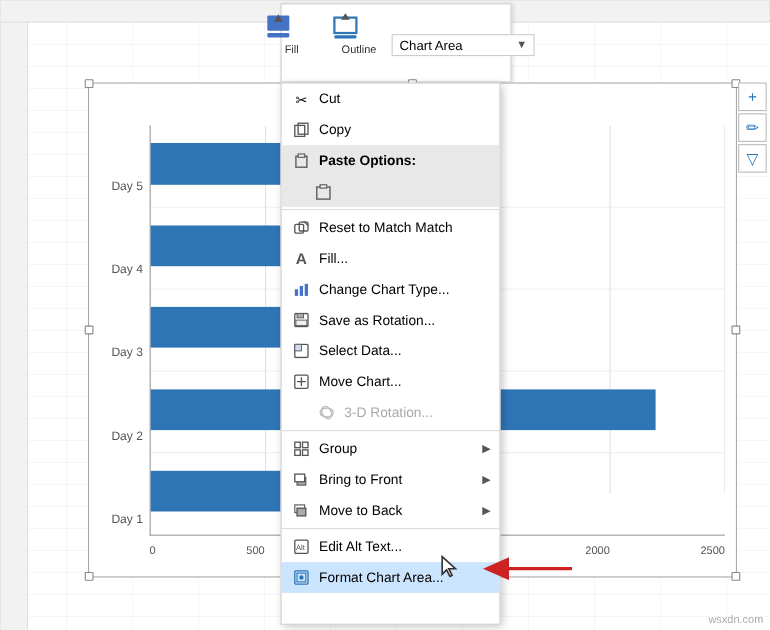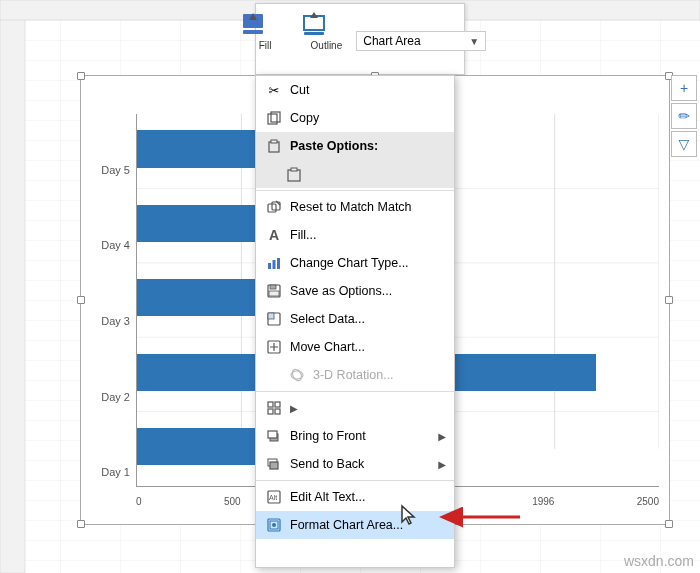--- a/index.html
+++ b/index.html
@@ -271,21 +271,21 @@
       cursor: pointer;
       font-size: 14px;
       color: #2e75b6;
     }
 
     
     .watermark {
       position: absolute;
       bottom: 4px;
       right: 6px;
-      font-size: 14px;
+      font-size: 10px;
       color: #aaa;
     }
   </style>
 </head>
 <body>
 
 <div class="spreadsheet-bg">
   <svg class="grid-lines">
 
     <defs>
@@ -378,21 +378,21 @@
       <div class="bar-row">
         <div class="bar" style="width:48%;top:22%;height:50%;"></div>
       </div>
     </div>
 
     <div class="x-axis">
       <span class="x-label">0</span>
       <span class="x-label">500</span>
       <span class="x-label">1000</span>
       <span class="x-label">1500</span>
-      <span class="x-label">1996</span>
+      <span class="x-label">2000</span>
       <span class="x-label">2500</span>
     </div>
   </div>
 </div>
 
 <div class="side-toolbar">
   <div class="side-btn">
     <span>+</span>
   </div>
   <div class="side-btn">
@@ -469,21 +469,21 @@
   </div>
 
   <div class="menu-item">
     <div class="menu-item-icon">
       <svg width="14" height="14" viewBox="0 0 14 14">
           <rect x="1" y="1" width="12" height="12" fill="none" stroke="#555" stroke-width="1.2" rx="1"></rect>
           <rect x="3" y="1" width="6" height="4" fill="#aaa" stroke="#555" stroke-width="0.8"></rect>
           <rect x="2" y="7" width="10" height="5" fill="#eee" stroke="#555" stroke-width="0.8"></rect>
         </svg>
     </div>
-    <span class="menu-item-label">Save as Options...</span>
+    <span class="menu-item-label">Save as Rotation...</span>
   </div>
 
   <div class="menu-item">
     <div class="menu-item-icon">
       <svg width="14" height="14" viewBox="0 0 14 14">
           <rect x="1" y="1" width="12" height="12" fill="none" stroke="#555" stroke-width="1.2" rx="1"></rect>
           <rect x="1" y="1" width="6" height="6" fill="#cde" stroke="#555" stroke-width="0.8"></rect>
         </svg>
     </div>
     <span class="menu-item-label">Select Data...</span>
@@ -513,20 +513,21 @@
 
   <div class="menu-item">
     <div class="menu-item-icon">
       <svg width="14" height="14" viewBox="0 0 14 14">
           <rect x="1" y="1" width="5" height="5" fill="none" stroke="#555" stroke-width="1.2"></rect>
           <rect x="8" y="1" width="5" height="5" fill="none" stroke="#555" stroke-width="1.2"></rect>
           <rect x="1" y="8" width="5" height="5" fill="none" stroke="#555" stroke-width="1.2"></rect>
           <rect x="8" y="8" width="5" height="5" fill="none" stroke="#555" stroke-width="1.2"></rect>
         </svg>
     </div>
+    <span class="menu-item-label">Group</span>
     <span class="menu-item-arrow">▶</span>
   </div>
 
   <div class="menu-item">
     <div class="menu-item-icon">
       <svg width="14" height="14" viewBox="0 0 14 14">
           <rect x="3" y="5" width="8" height="7" fill="#aaa" stroke="#555" stroke-width="1"></rect>
           <rect x="1" y="2" width="9" height="7" fill="white" stroke="#555" stroke-width="1.2"></rect>
         </svg>
     </div>
@@ -534,21 +535,21 @@
     <span class="menu-item-arrow">▶</span>
   </div>
 
   <div class="menu-item">
     <div class="menu-item-icon">
       <svg width="14" height="14" viewBox="0 0 14 14">
           <rect x="1" y="2" width="9" height="7" fill="white" stroke="#555" stroke-width="1"></rect>
           <rect x="3" y="5" width="8" height="7" fill="#aaa" stroke="#555" stroke-width="1.2"></rect>
         </svg>
     </div>
-    <span class="menu-item-label">Send to Back</span>
+    <span class="menu-item-label">Move to Back</span>
     <span class="menu-item-arrow">▶</span>
   </div>
 
   <div class="menu-separator"></div>
 
 
   <div class="menu-item">
     <div class="menu-item-icon">
       <svg width="14" height="14" viewBox="0 0 14 14">
           <rect x="1" y="1" width="12" height="12" fill="none" stroke="#555" stroke-width="1.2" rx="1"></rect>

